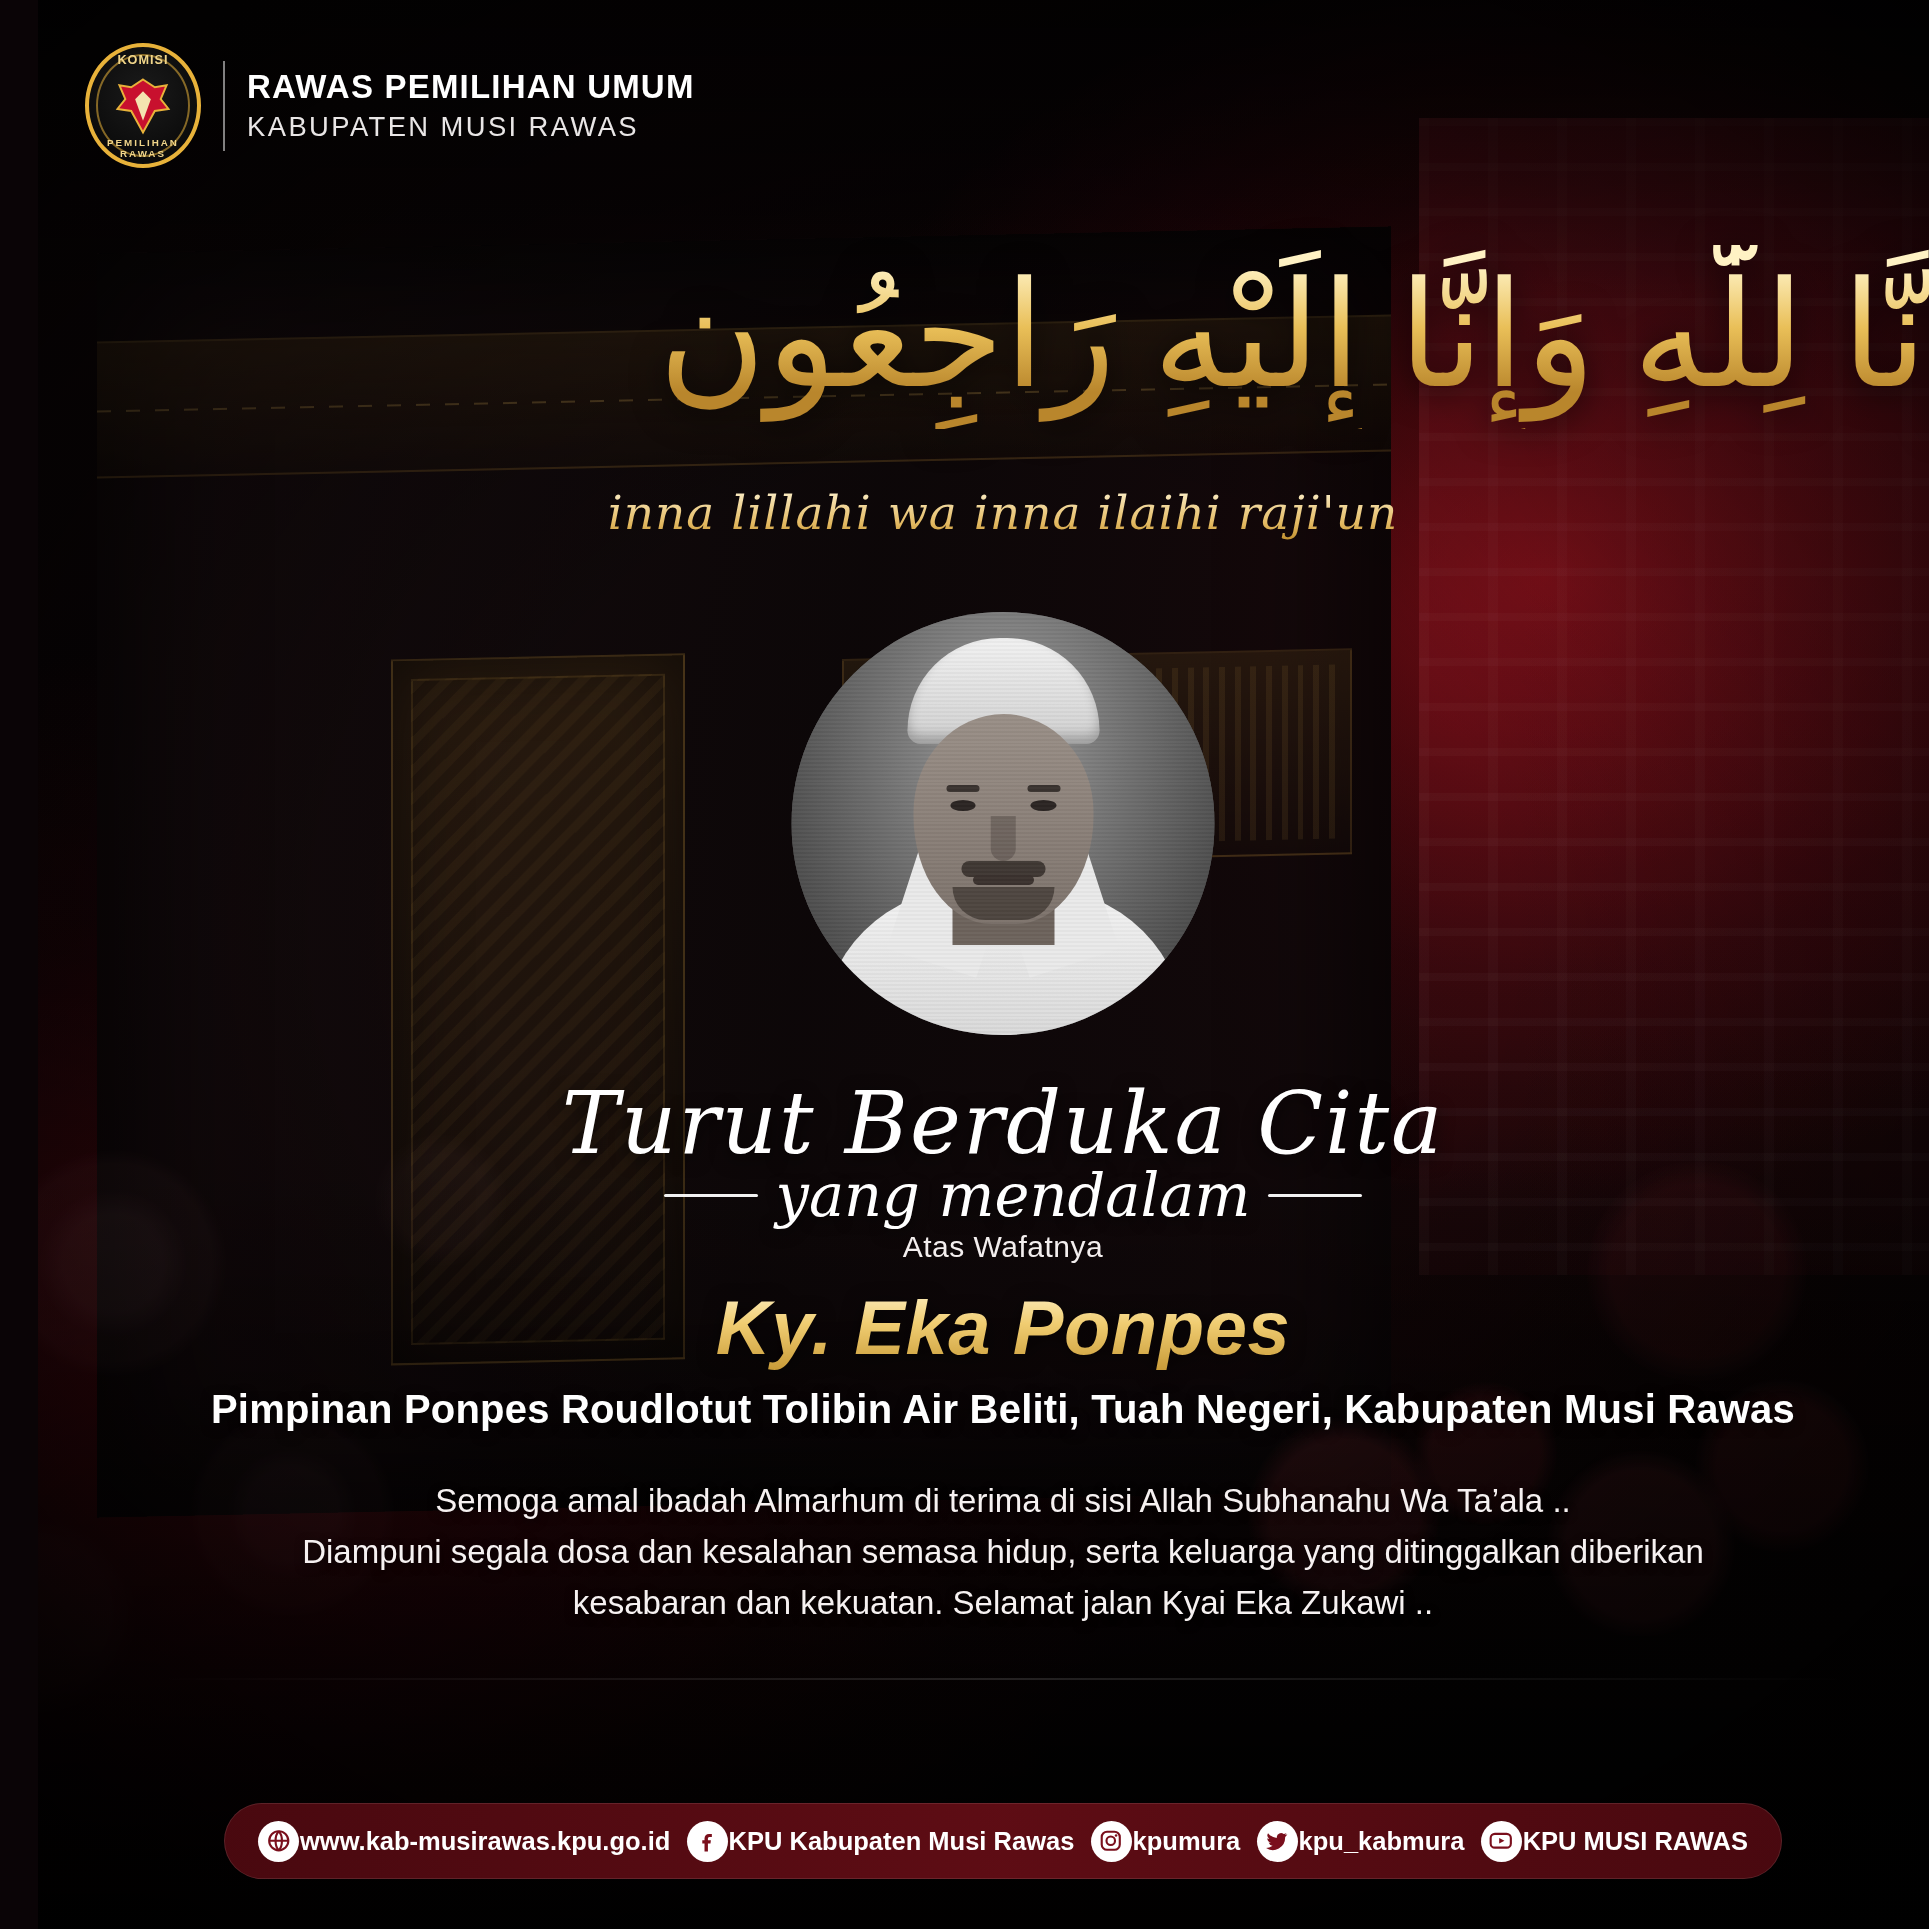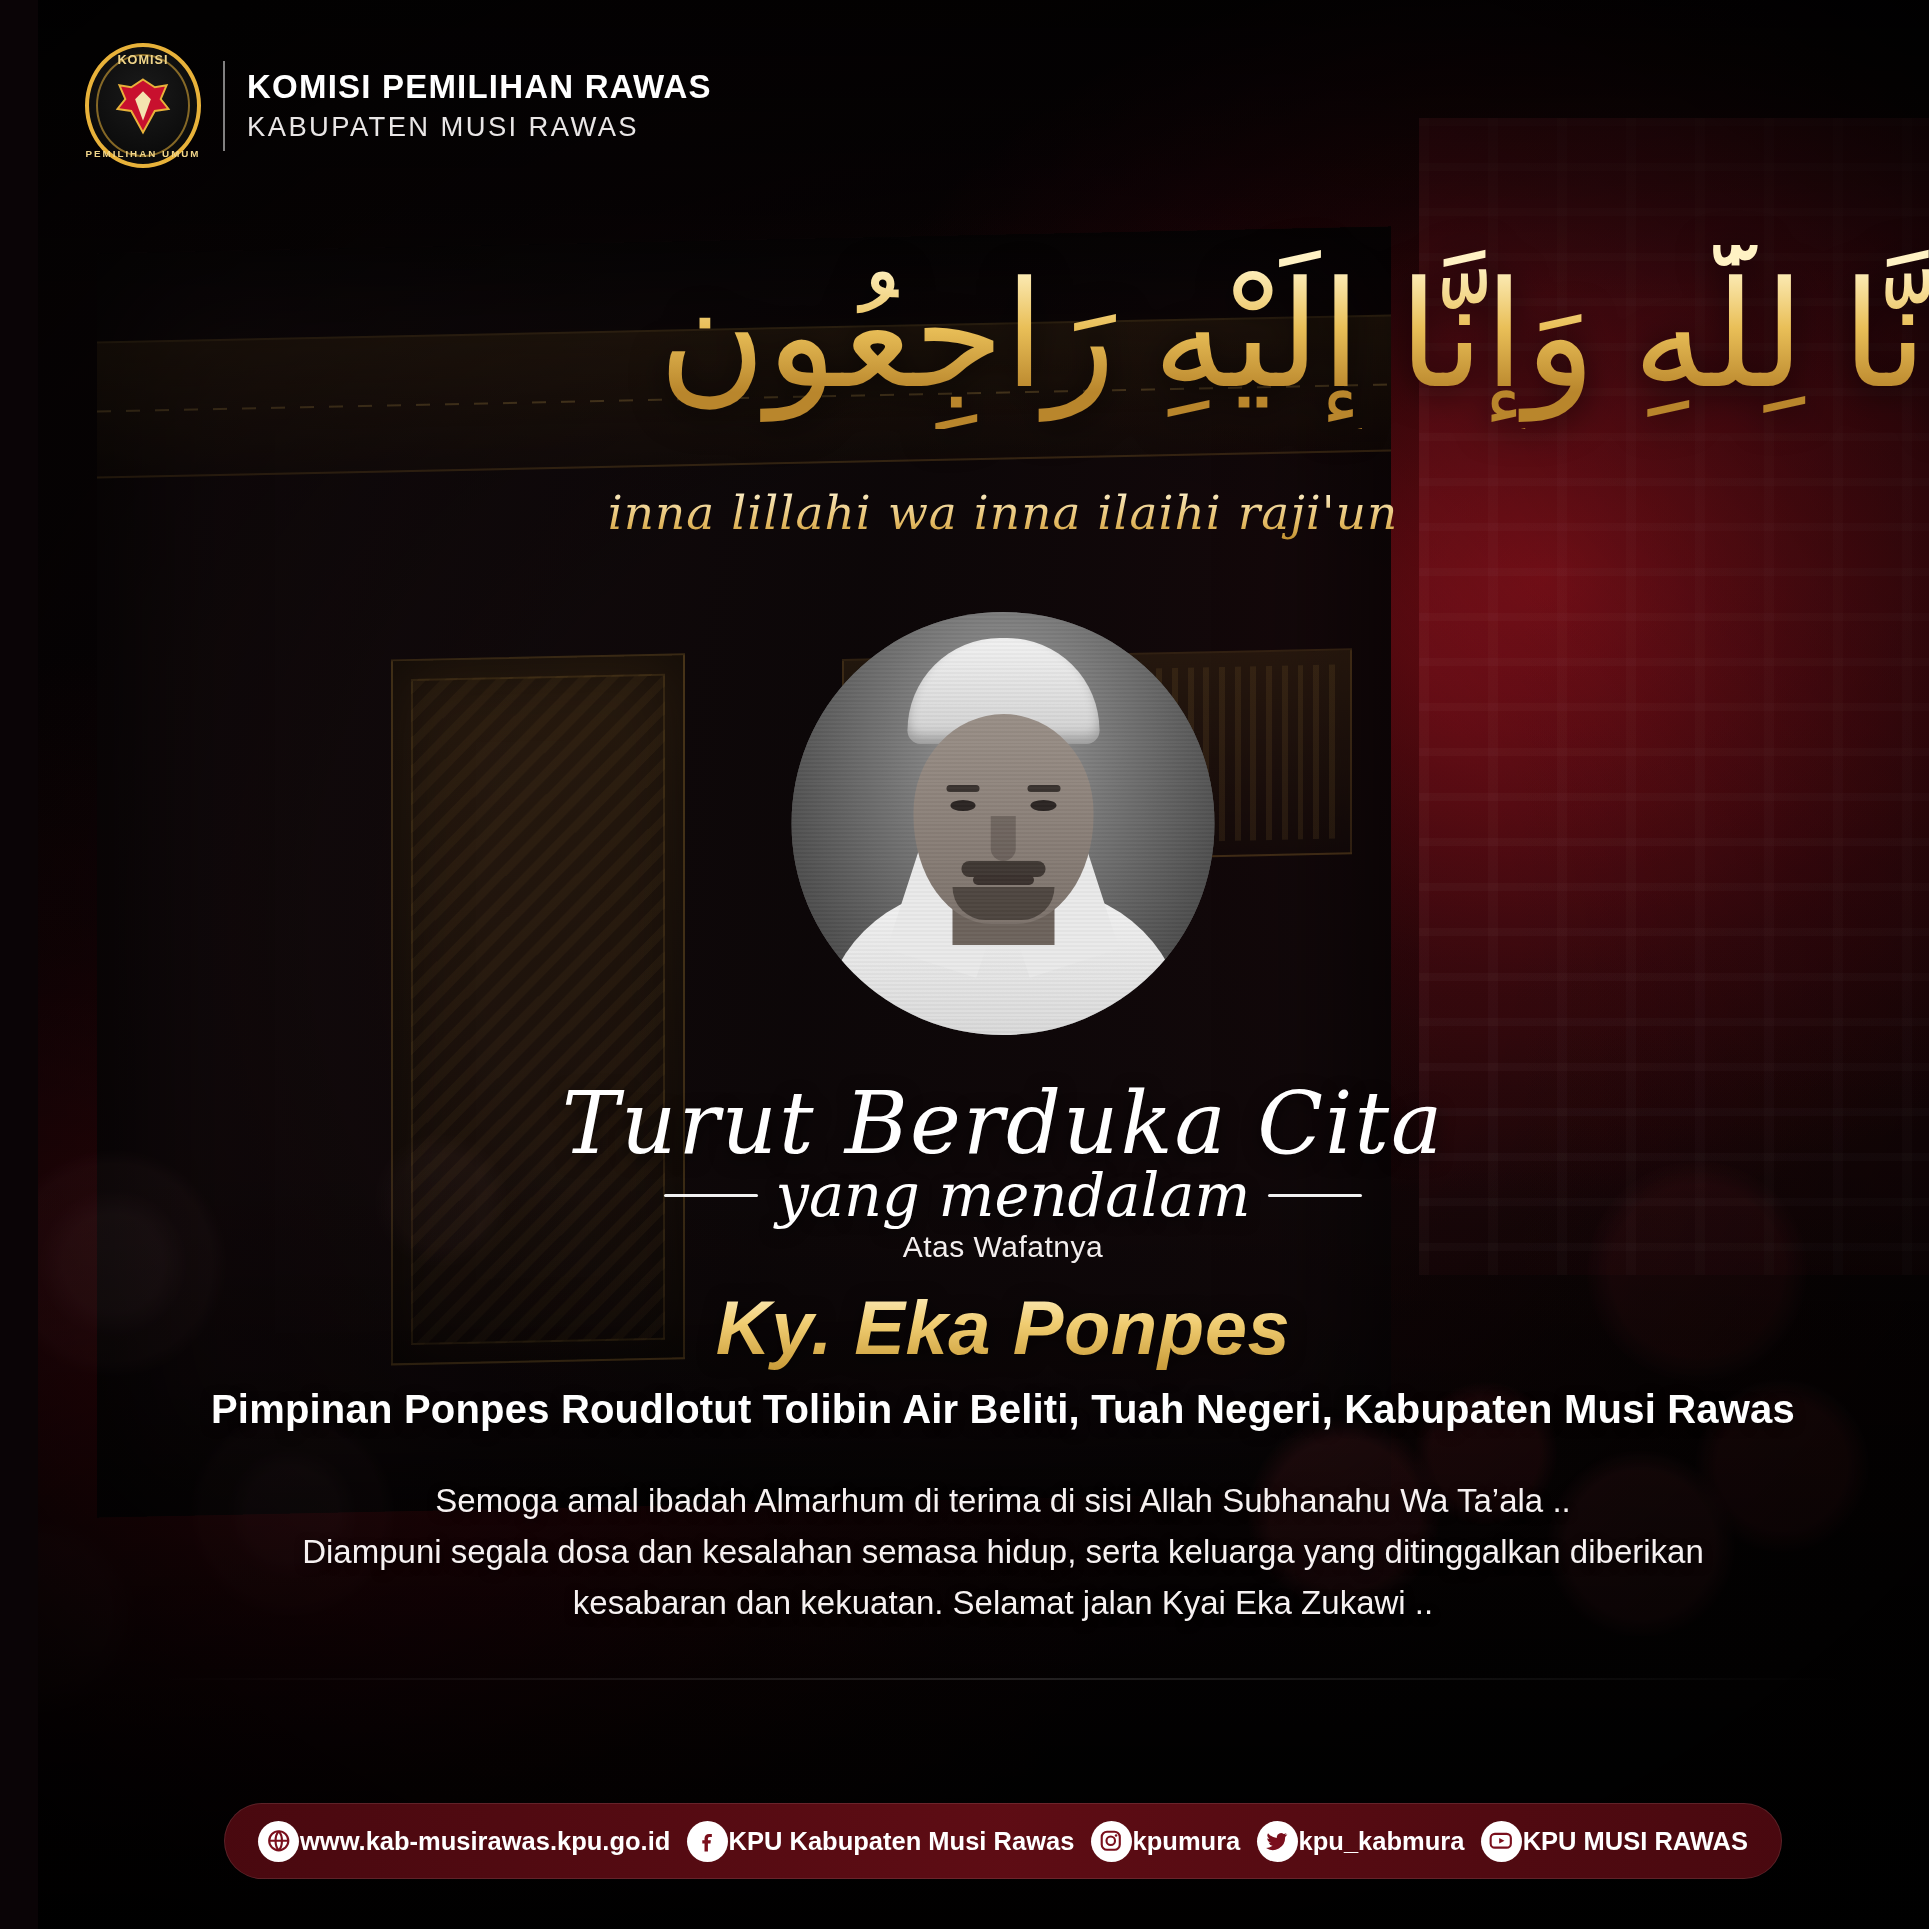--- a/index.html
+++ b/index.html
@@ -300,25 +300,25 @@
   <div class="vignette"></div>
 
   <div class="header">
     <div class="kpu-logo">
       <div class="ring"></div>
       <div class="topword">KOMISI</div>
       <svg class="garuda" viewBox="0 0 56 62">
         <path d="M28 4 L40 12 L52 10 L46 24 L54 34 L40 36 L28 58 L16 36 L2 34 L10 24 L4 10 L16 12 Z" fill="#c8102e" stroke="#e8b23a" stroke-width="2"></path>
         <path d="M28 16 L36 24 L28 46 L20 24 Z" fill="#f4e3b0"></path>
       </svg>
-      <div class="botword">PEMILIHAN UMUM</div>
+      <div class="botword">PEMILIHAN RAWAS</div>
     </div>
     <div class="hdr-divider"></div>
     <div class="hdr-text">
-      <div class="l1">KOMISI PEMILIHAN RAWAS</div>
+      <div class="l1">RAWAS PEMILIHAN UMUM</div>
       <div class="l2">KABUPATEN MUSI RAWAS</div>
     </div>
   </div>
 
   <div class="arabic">إِنَّا لِلّٰهِ وَإِنَّا إِلَيْهِ رَاجِعُون</div>
   <div class="translit">inna lillahi wa inna ilaihi raji'un</div>
 
   <div class="portrait-wrap">
     <div class="gold-arc"></div>
     <div class="photo">

